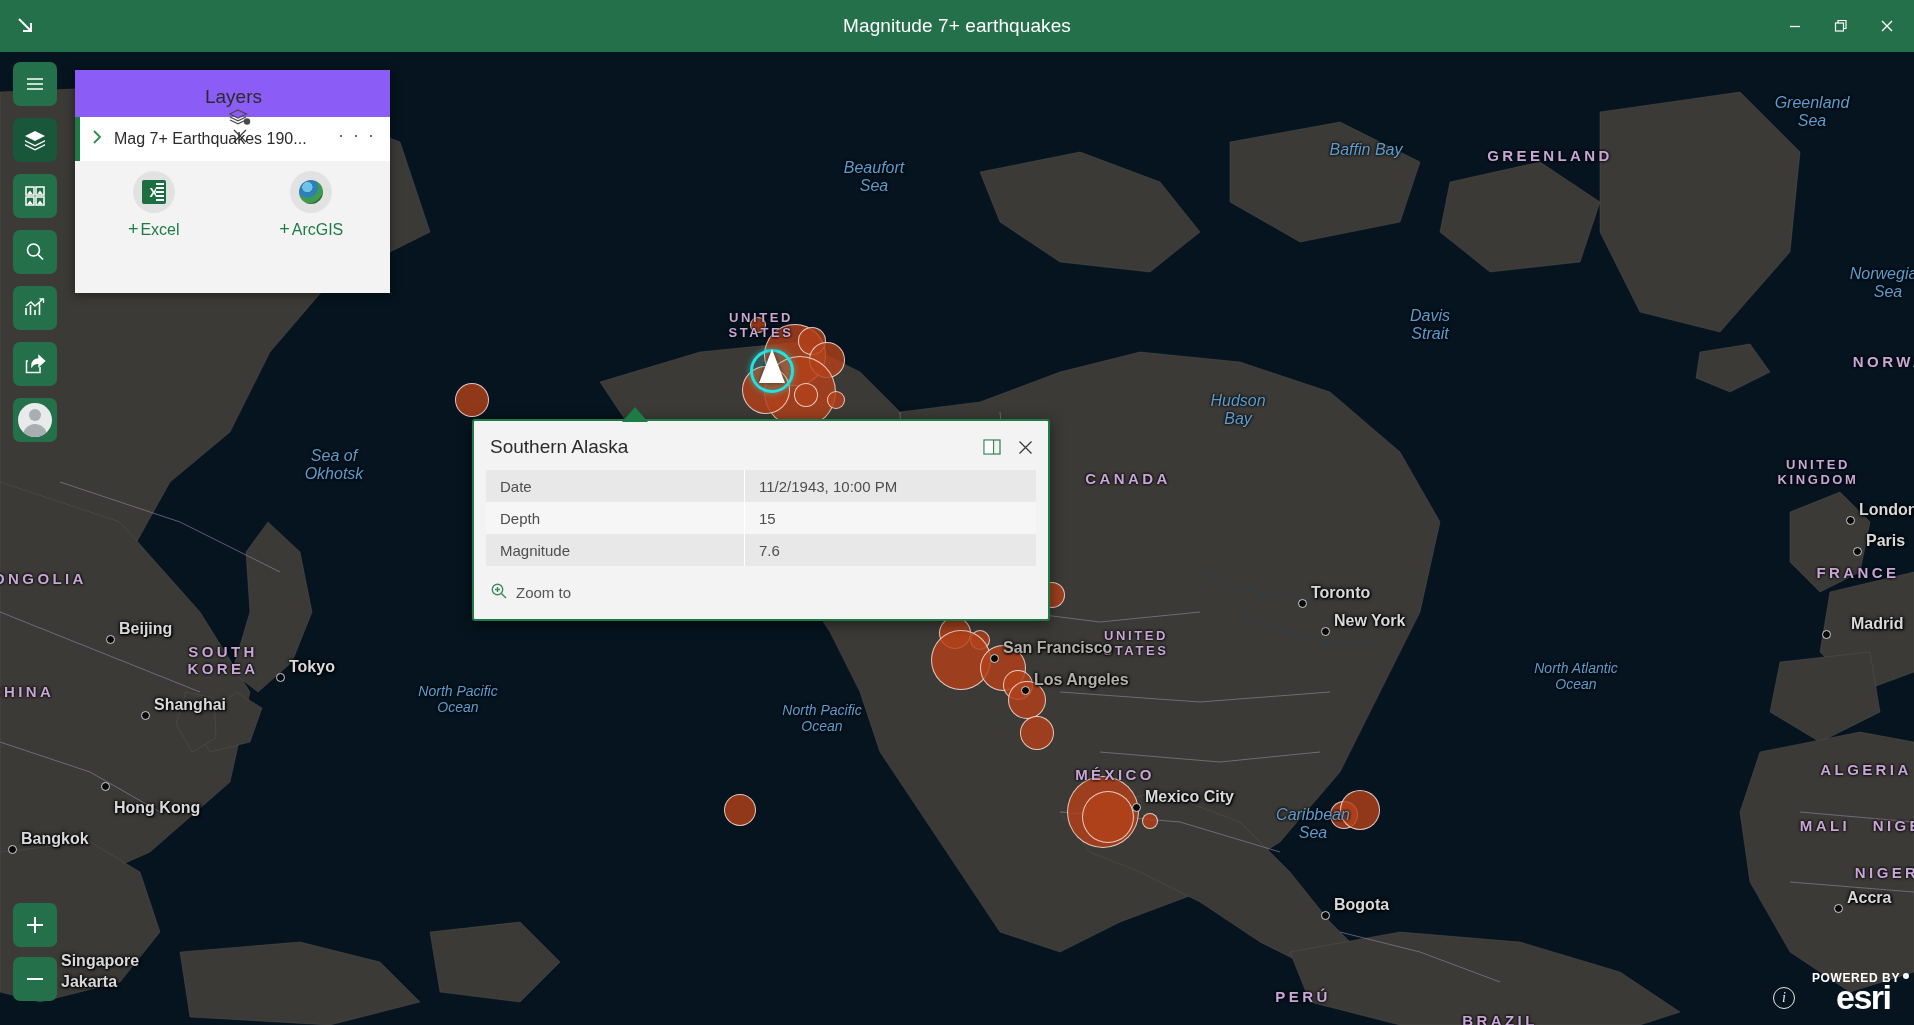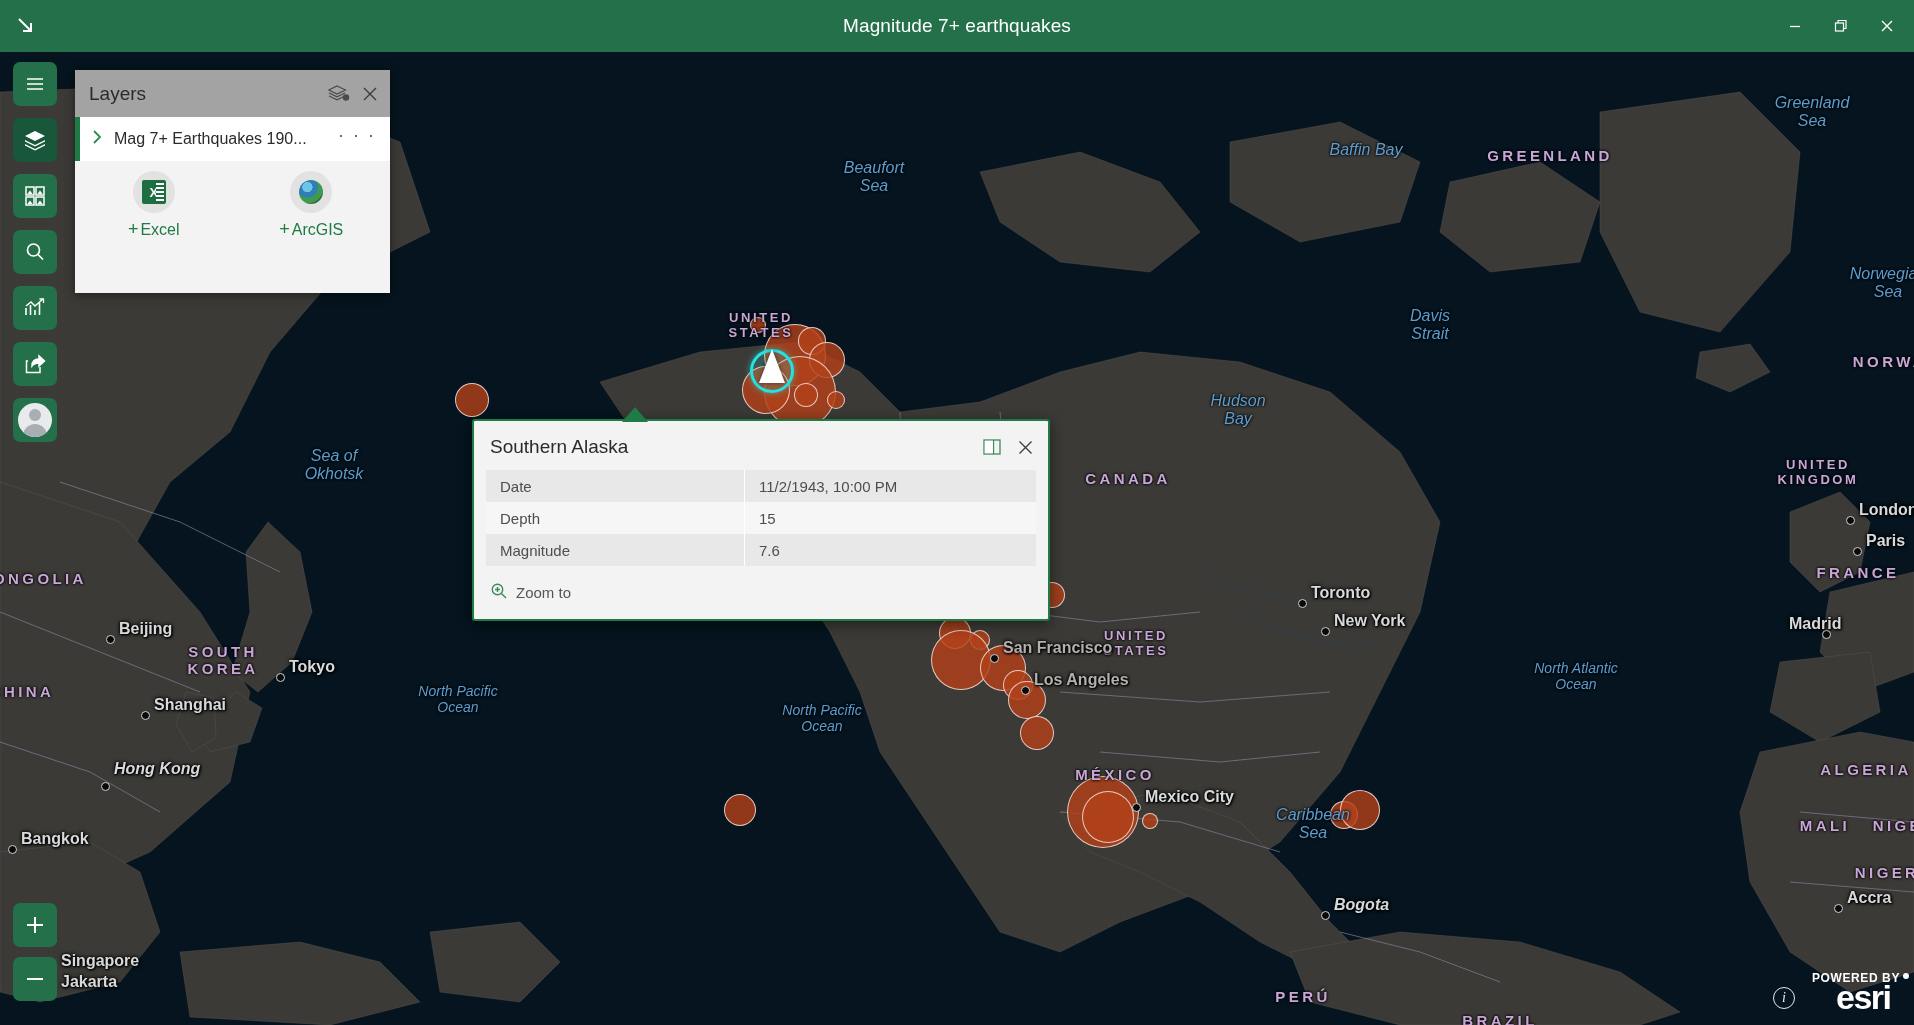--- a/index.html
+++ b/index.html
@@ -129,22 +129,22 @@
   }
 
   
   #layers-panel {
     position: absolute; left: 75px; top: 70px;
     width: 315px; background: #f3f3f3;
     box-shadow: 0 2px 10px rgba(0,0,0,.45);
     z-index: 40; font-size: 15px;
   }
   #layers-header {
-    height: 47px; background: #a3a3a3;
-    display: flex; align-items: center; padding: 0 12px 0 14px;
+    height: 47px; background: #8b5cf6;
+    display: flex; align-items: center; padding: 16px 12px 0 14px; flex-direction: column;
   }
   #layers-title { flex: 1; font-size: 19px; color: #2b2b2b; }
   .lp-icon { cursor: pointer; color: #4a4a4a; margin-left: 12px; display:flex; align-items:center; }
   #layer-row {
     height: 44px; background: #ffffff;
     display: flex; align-items: center;
     border-left: 5px solid #1e7b45;
     padding-right: 10px;
     justify-content: space-between;
   }
@@ -393,37 +393,37 @@
       <div class="lbl lbl-city" style="left: 1311px; top: 532px;">Toronto</div>
       <div class="city-dot" style="left: 1321px; top: 575px;"></div>
       <div class="lbl lbl-city" style="left: 1334px; top: 560px;">New York</div>
       <div class="city-dot" style="left: 990px; top: 602px;"></div>
       <div class="lbl lbl-city dim" style="left: 1003px; top: 587px;">San Francisco</div>
       <div class="city-dot" style="left: 1021px; top: 634px;"></div>
       <div class="lbl lbl-city dim" style="left: 1034px; top: 619px;">Los Angeles</div>
       <div class="city-dot" style="left: 1132px; top: 751px;"></div>
       <div class="lbl lbl-city" style="left: 1145px; top: 736px;">Mexico City</div>
       <div class="city-dot" style="left: 1321px; top: 859px;"></div>
-      <div class="lbl lbl-city" style="left: 1334px; top: 844px; font-style: italic;">Bogota</div>
+      <div class="lbl lbl-city" style="left: 1334px; top: 844px;">Bogota</div>
       <div class="city-dot" style="left: 1846px; top: 464px;"></div>
       <div class="lbl lbl-city" style="left: 1859px; top: 449px;">London</div>
       <div class="city-dot" style="left: 1853px; top: 495px;"></div>
       <div class="lbl lbl-city" style="left: 1866px; top: 480px;">Paris</div>
       <div class="city-dot" style="left: 1822px; top: 578px;"></div>
-      <div class="lbl lbl-city" style="left: 1773px; top: 563px; padding-left: 16px;">Madrid</div>
+      <div class="lbl lbl-city" style="left: 1835px; top: 563px; padding-left: 16px;">Madrid</div>
       <div class="city-dot" style="left: 1834px; top: 852px;"></div>
       <div class="lbl lbl-city" style="left: 1847px; top: 837px; text-align: right;">Accra</div>
       <div class="city-dot" style="left: 106px; top: 583px;"></div>
       <div class="lbl lbl-city" style="left: 119px; top: 568px;">Beijing</div>
       <div class="city-dot" style="left: 276px; top: 621px;"></div>
       <div class="lbl lbl-city" style="left: 289px; top: 606px;">Tokyo</div>
       <div class="city-dot" style="left: 141px; top: 659px;"></div>
       <div class="lbl lbl-city" style="left: 154px; top: 644px;">Shanghai</div>
       <div class="city-dot" style="left: 101px; top: 730px;"></div>
-      <div class="lbl lbl-city" style="left: 114px; top: 708px; font-style: italic;">Hong Kong</div>
+      <div class="lbl lbl-city" style="left: 114px; top: 747px;">Hong Kong</div>
       <div class="city-dot" style="left: 8px; top: 793px;"></div>
       <div class="lbl lbl-city" style="left: 21px; top: 778px;">Bangkok</div>
       <div class="city-dot" style="left: 48px; top: 883px;"></div>
       <div class="lbl lbl-city" style="left: 61px; top: 868px; margin-top: 32px;">Singapore</div>
       <div class="city-dot" style="left: 48px; top: 936px;"></div>
       <div class="lbl lbl-city" style="left: 61px; top: 921px;">Jakarta</div>
     </div>
 
   <div id="sel-ring" style="left:750px; top:297px; width:44px; height:44px;"></div>
   <div id="sel-pin" style="left:759px; top:297px;"></div>

